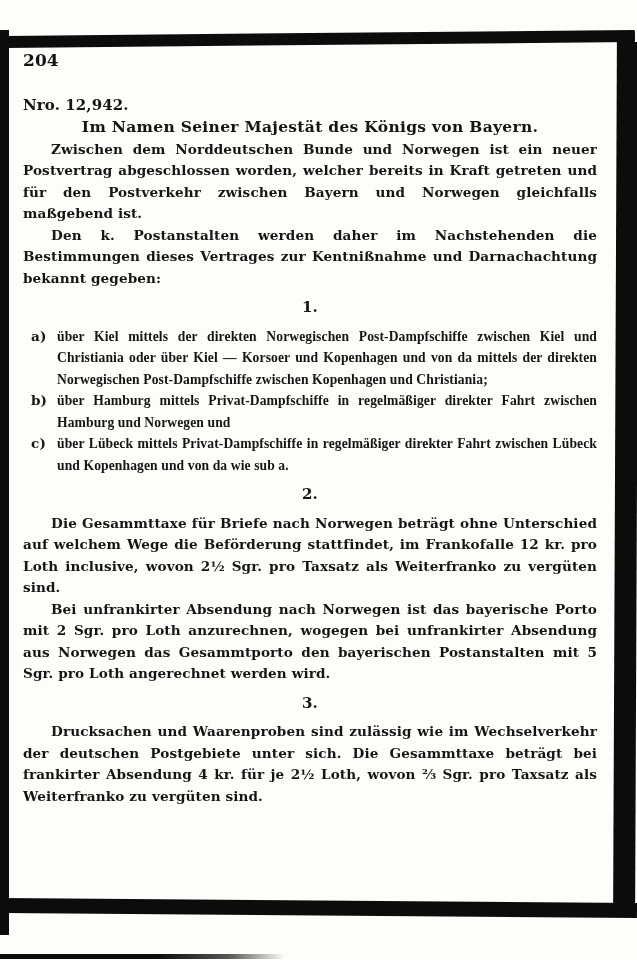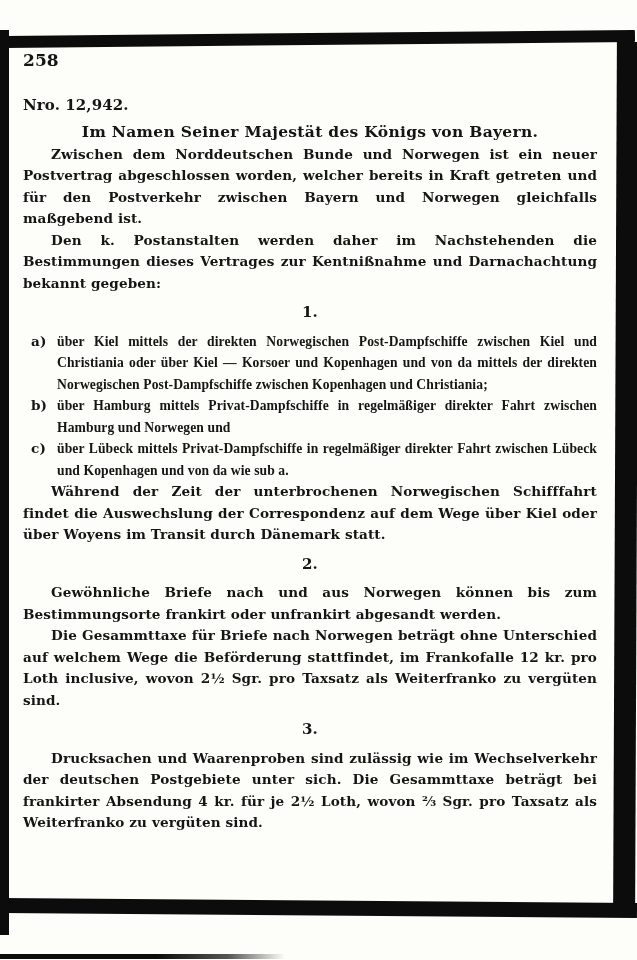--- a/index.html
+++ b/index.html
@@ -18,41 +18,41 @@
   .streak-bottom{left:0;top:954px;width:285px;height:5px;background:linear-gradient(to right,#0c0c0c 55%,#555 80%,rgba(12,12,12,0));}
   
   .page-content{
     position:absolute;left:23px;right:40px;top:0;
     font-size:13.6px;line-height:21.5px;font-weight:bold;
     letter-spacing:0.1px;
   }
   .page-number{margin-top:50px;font-size:17px;}
   .doc-number{margin-top:23px;font-size:15px;}
   .subject-line{margin-top:8px;text-align:center;font-size:12.8px;}
-  .doc-title{margin-top:5px;text-align:center;font-size:15.5px;letter-spacing:0.3px;}
+  .doc-title{text-align:center;font-size:15.5px;letter-spacing:0.3px;}
   .para{margin:0;text-align:justify;text-indent:28px;}
   .first-para{margin-top:1px;}
   .section-number{text-align:center;font-size:15px;margin:8px 0 7px 0;}
   .route-list{margin:0;padding:0;list-style:none;}
   .route-item{display:flex;margin:0;}
   .route-marker{flex:0 0 34px;padding-left:8px;box-sizing:border-box;}
   .route-text{flex:1;text-align:justify;font-family:Liberation Serif, serif;}
 </style>
 </head>
 <body>
 
 <div class="bar bar-top"></div>
 <div class="bar bar-left"></div>
 <div class="bar bar-right"></div>
 <div class="bar bar-bottom"></div>
 <div class="bar streak-bottom"></div>
 
 <div class="page-content">
 
-  <div class="page-number">258</div>
+  <div class="page-number">204</div>
 
   <div class="doc-number">Nro. 12,942.</div>
 
 
   <div class="doc-title">Im Namen Seiner Majestät des Königs von Bayern.</div>
 
   <p class="para first-para">Zwischen dem Norddeutschen Bunde und Norwegen ist ein neuer Postvertrag abgeschlossen worden, welcher bereits in Kraft getreten und für den Postverkehr zwischen Bayern und Norwegen gleichfalls maßgebend ist.</p>
   <p class="para">Den k. Postanstalten werden daher im Nachstehenden die Bestimmungen dieses Vertrages zur Kentnißnahme und Darnachachtung bekannt gegeben:</p>
 
   <div class="section-number">1.</div>
@@ -63,22 +63,21 @@
     </li>
     <li class="route-item">
       <span class="route-marker">b)</span>
       <span class="route-text">über Hamburg mittels Privat-Dampfschiffe in regelmäßiger direkter Fahrt zwischen Hamburg und Norwegen und</span>
     </li>
     <li class="route-item">
       <span class="route-marker">c)</span>
       <span class="route-text">über Lübeck mittels Privat-Dampfschiffe in regelmäßiger direkter Fahrt zwischen Lübeck und Kopenhagen und von da wie sub a.</span>
     </li>
   </ul>
-  <p class="para">Während der Zeit der unterbrochenen Norwegischen Schifffahrt findet die Auswechslung der Correspondenz auf dem Wege über Kiel oder über Woyens im Transit durch Dänemark statt.</p>
 
   <div class="section-number">2.</div>
-  <p class="para">Gewöhnliche Briefe nach und aus Norwegen können bis zum Bestimmungsorte frankirt oder unfrankirt abgesandt werden.</p>
   <p class="para">Die Gesammttaxe für Briefe nach Norwegen beträgt ohne Unterschied auf welchem Wege die Beförderung stattfindet, im Frankofalle 12 kr. pro Loth inclusive, wovon 2½ Sgr. pro Taxsatz als Weiterfranko zu vergüten sind.</p>
+  <p class="para">Bei unfrankirter Absendung nach Norwegen ist das bayerische Porto mit 2 Sgr. pro Loth anzurechnen, wogegen bei unfrankirter Absendung aus Norwegen das Gesammtporto den bayerischen Postanstalten mit 5 Sgr. pro Loth angerechnet werden wird.</p>
 
   <div class="section-number">3.</div>
   <p class="para">Drucksachen und Waarenproben sind zulässig wie im Wechselverkehr der deutschen Postgebiete unter sich.  Die Gesammttaxe beträgt bei frankirter Absendung 4 kr. für je 2½ Loth, wovon ⅔ Sgr. pro Taxsatz als Weiterfranko zu vergüten sind.</p>
 
 </div>
 
 </body></html>

